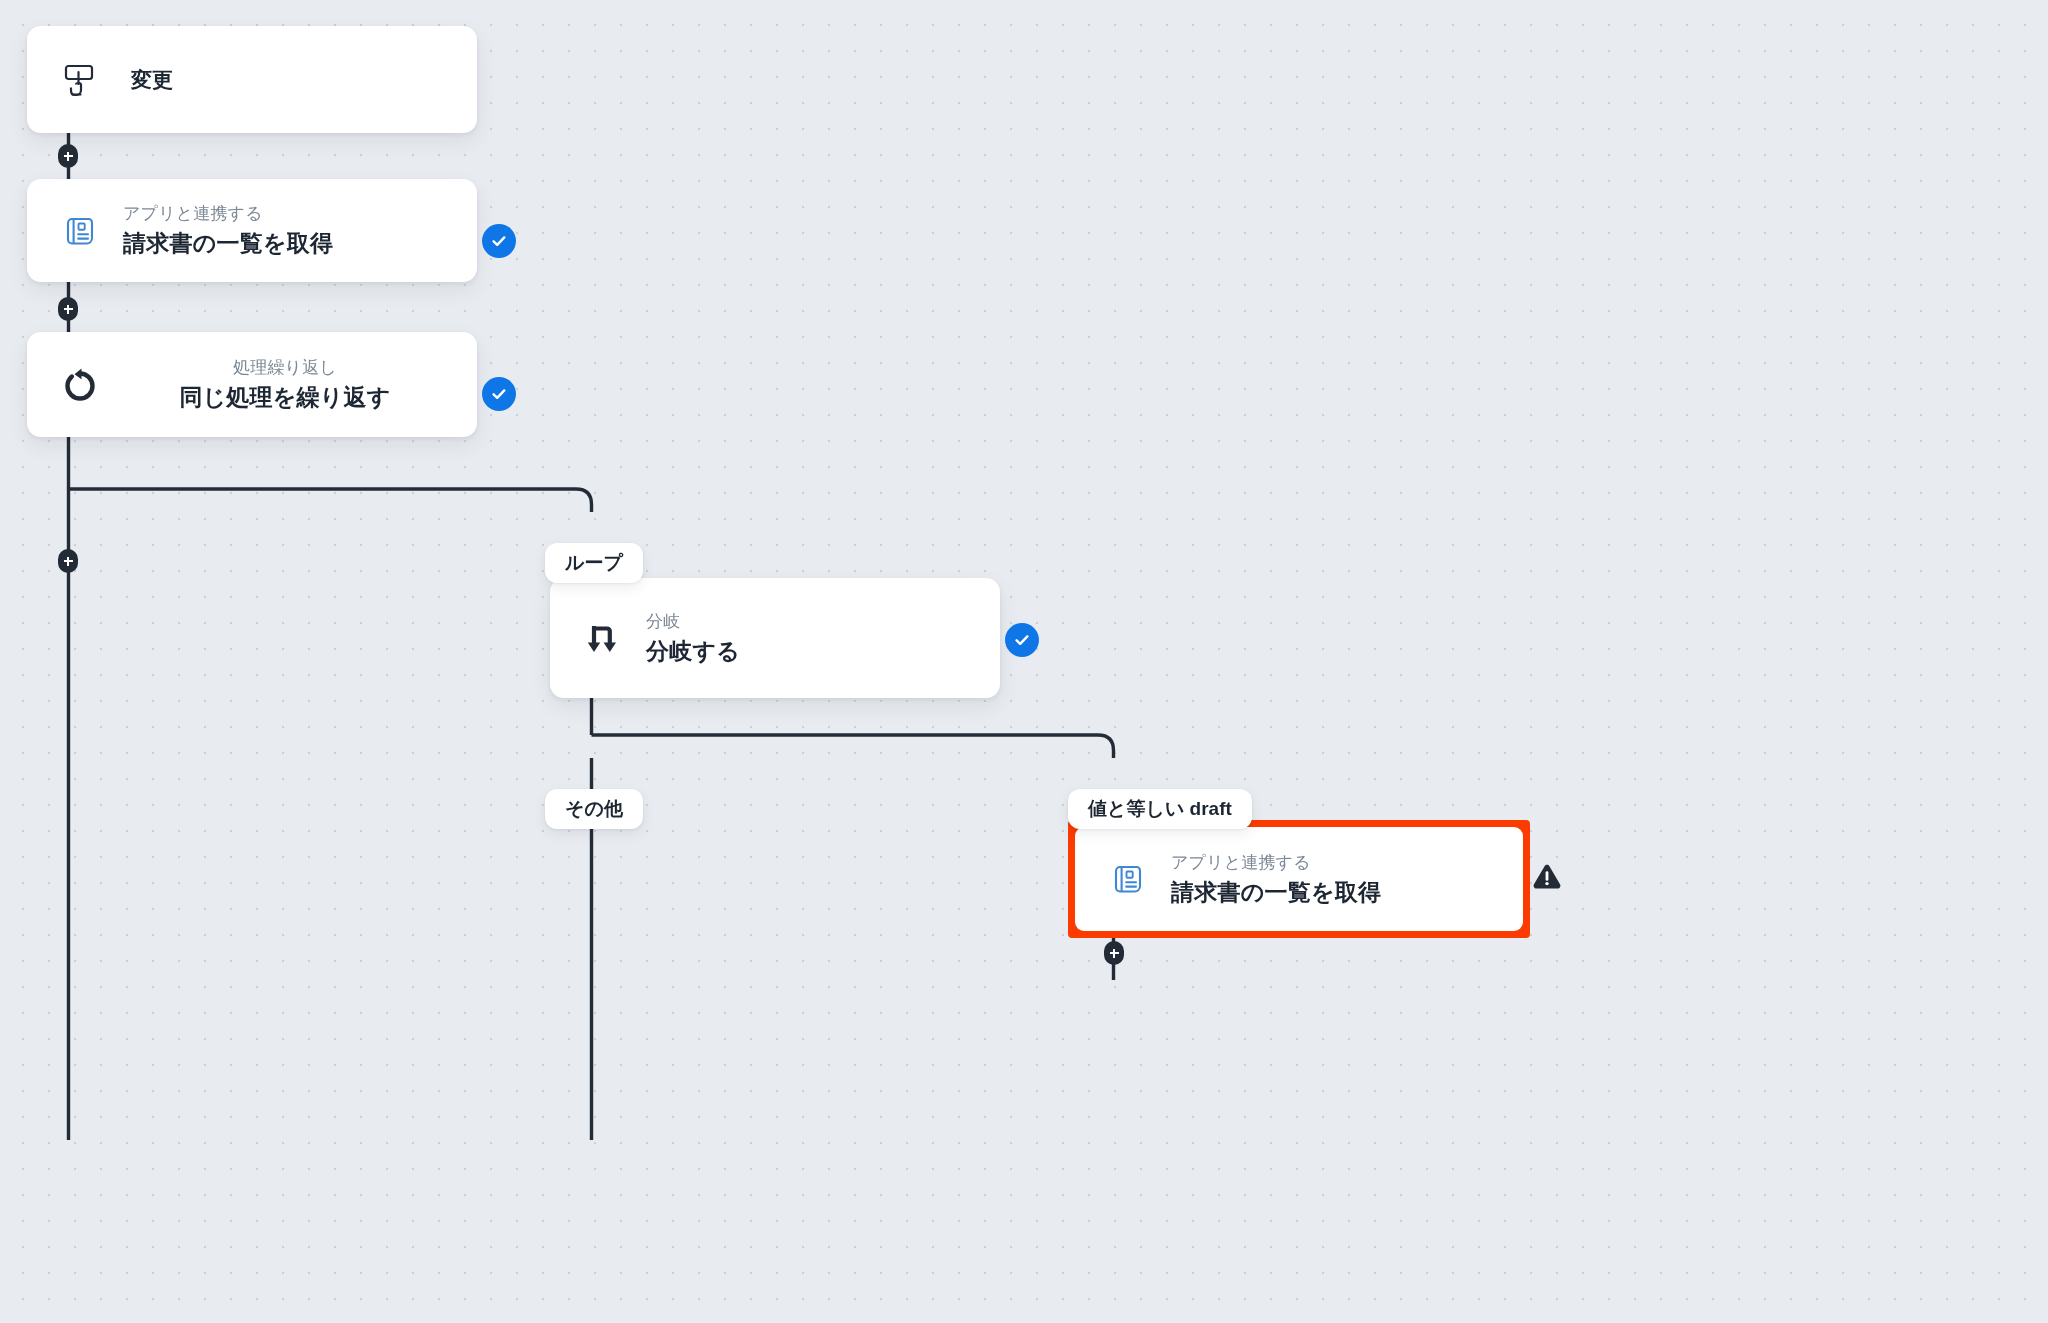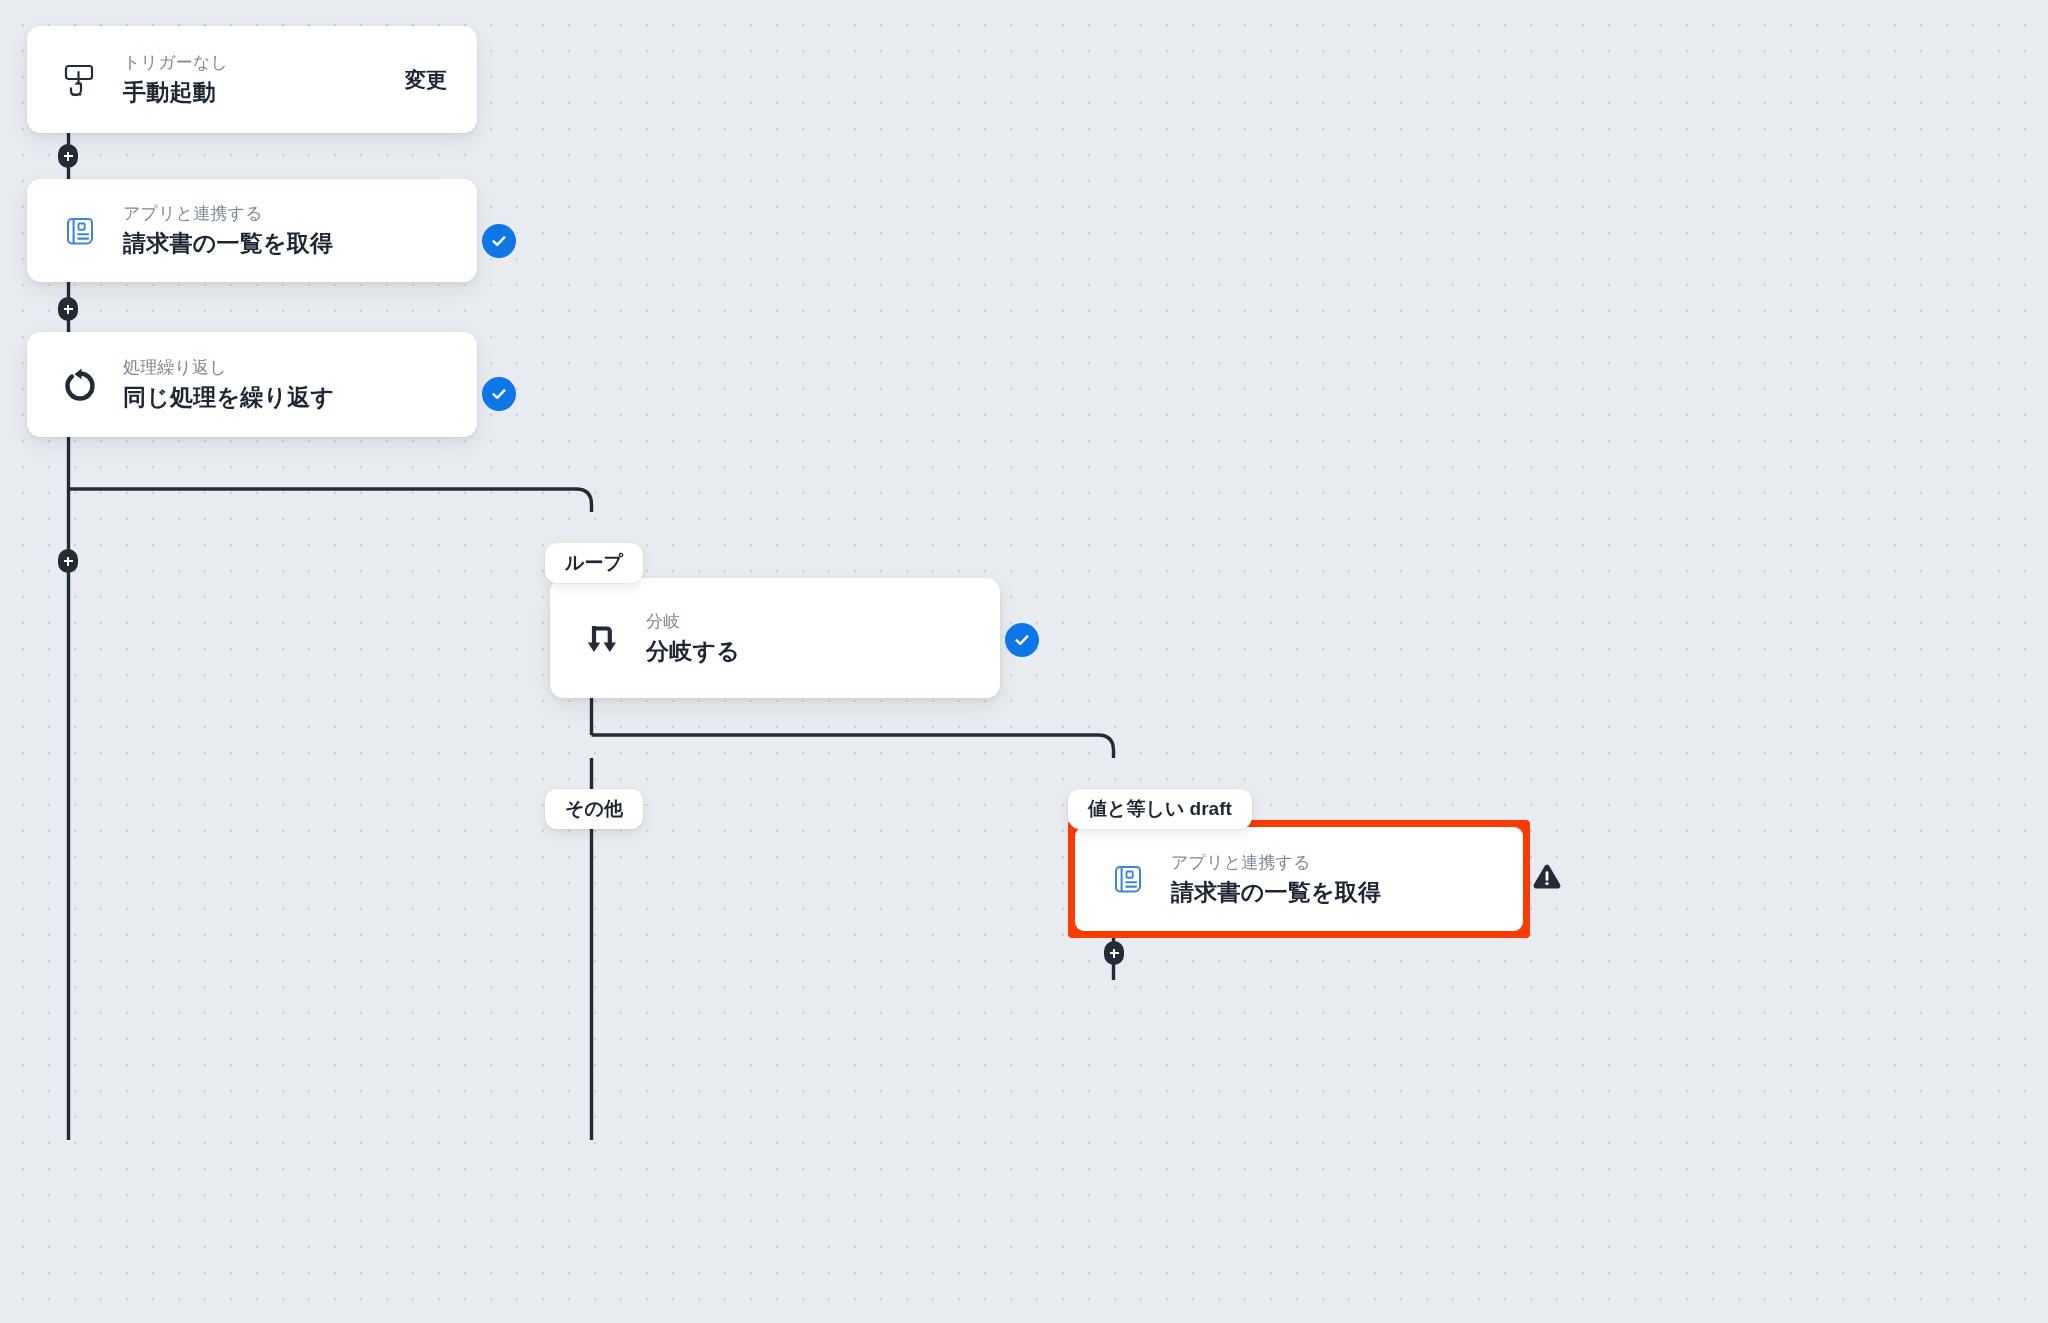--- a/index.html
+++ b/index.html
@@ -61,21 +61,21 @@
     font-weight: 700;
     color: #1d2733;
     margin-left: 8px;
     cursor: pointer;
     user-select: none;
   }
 
   
   #node-trigger  { left: 27px;   top: 26px;   width: 450px; height: 107px; }
   #node-getlist  { left: 27px;   top: 179px;  width: 450px; height: 103px; }
-  #node-loop     { left: 27px;   top: 332px;  width: 450px; height: 105px; }
+  #node-loop     { left: 27px;   top: 332px;  width: 450px; height: 105px; text-align: center; }
   #node-branch   { left: 550px;  top: 578px;  width: 450px; height: 120px; }
 
   
   #node-sendmail-wrap {
     position: absolute;
     left: 1068px; top: 820px;
     width: 462px; height: 118px;
     border: 7px solid #fb3b00;
     border-radius: 4px;
     background: #fb3b00;
@@ -185,24 +185,20 @@
   </svg>
 
   <div class="card" id="node-trigger">
     <span class="ico">
       <svg width="40" height="40" viewBox="0 0 40 40" fill="none" xmlns="http://www.w3.org/2000/svg">
         <rect x="6" y="6" width="26" height="13" rx="2.5" stroke="#232b36" stroke-width="2.2"></rect>
         <path d="M18.5 12 L18.5 24" stroke="#232b36" stroke-width="2.2" stroke-linecap="round"></path>
         <path d="M16 24.5 C16 22.5 21 22.5 21 24.5 L21 30 C21 33 19 35 16.5 35 L15 35 C12.5 35 11 33 11 30.5 L11 27.5" stroke="#232b36" stroke-width="2.2" stroke-linejoin="round" fill="none"></path>
         <path d="M12.5 34.5 L20.5 34.5" stroke="#232b36" stroke-width="2.2" stroke-linecap="round"></path>
       </svg>
-    </span>
-    <span class="txt">
-      <span class="sub" style="display:block">トリガーなし</span>
-      <span class="title" style="display:block">手動起動</span>
     </span>
     <span class="action">変更</span>
   </div>
 
   <div class="card" id="node-getlist">
     <span class="ico">
       <svg width="38" height="38" viewBox="0 0 38 38" fill="none" xmlns="http://www.w3.org/2000/svg">
         <path d="M11 7 L27.5 7 C29.4 7 31 8.6 31 10.5 L31 26 C31 29 28.8 31.5 25.8 31.5 L11 31.5 C8.8 31.5 7 29.7 7 27.5 L7 11 C7 8.8 8.8 7 11 7 Z" stroke="#3f87d4" stroke-width="2.1" fill="none"></path>
         <path d="M12.6 7 L12.6 31.5" stroke="#3f87d4" stroke-width="2.1"></path>
         <rect x="17.5" y="11.5" width="6.2" height="6.2" rx="1" stroke="#3f87d4" stroke-width="1.9"></rect>

